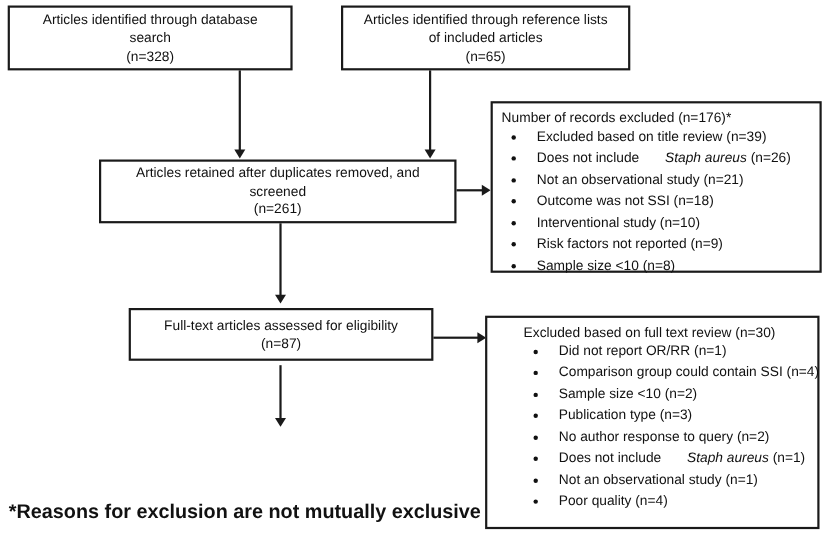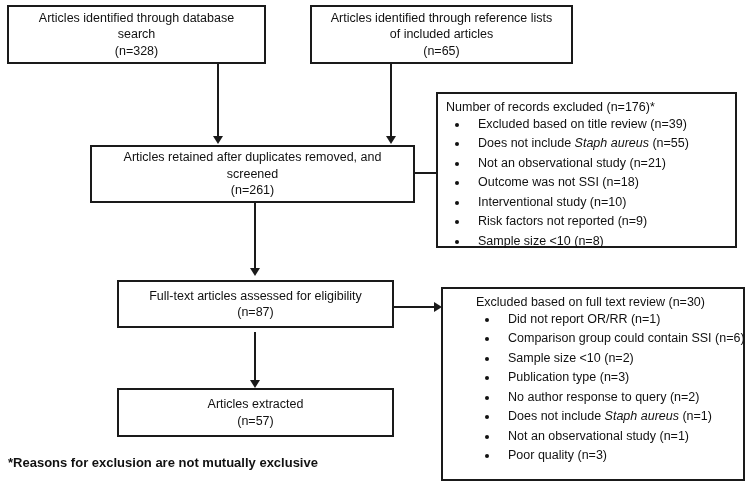--- a/index.html
+++ b/index.html
@@ -66,21 +66,21 @@
   .listbox li::before {
     content: "";
     position: absolute;
     left: 9px;
     top: 8px;
     width: 4px;
     height: 4px;
     background: #111111;
     border-radius: 50%;
   }
-  .ital { font-style: italic; }
+  .ital { font-style: italic; margin-left: 20px; }
 
   
   .vline, .hline {
     position: absolute;
     background: #1a1a1a;
   }
   .vline { width: 2px; }
   .hline { height: 2px; }
   .arrow-down {
     position: absolute;
@@ -93,21 +93,21 @@
   .arrow-right {
     position: absolute;
     width: 0;
     height: 0;
     border-top: 5px solid transparent;
     border-bottom: 5px solid transparent;
     border-left: 8px solid #1a1a1a;
   }
   .footnote {
     position: absolute;
-    font-size: 13px;
+    font-size: 18px;
     font-weight: bold;
     color: #111111;
     white-space: nowrap;
   }
 </style>
 </head>
 <body>
 
 <div id="diagram">
 
@@ -131,25 +131,25 @@
 
   <div class="box" style="left:90px; top:145px; width:325px; height:58px;text-align:right;">
     <span class="line">Articles retained after duplicates removed, and</span>
     <span class="line">screened</span>
     <span class="line">(n=261)</span>
   </div>
 
   <div class="hline" style="left:415px; top:172px; width:25px;"></div>
   <div class="arrow-right" style="left:438px; top:168px;"></div>
 
-  <div class="listbox" style="left:436px; top:92px; width:301px; height:156px;">
+  <div class="listbox" style="left:446px; top:92px; width:301px; height:156px;">
     <span class="heading">Number of records excluded (n=176)*</span>
     <ul id="excluded-records-list">
         <li>Excluded based on title review (n=39)</li>
-        <li><span>Does not include </span><span class="ital">Staph aureus</span><span> (n=55)</span></li>
+        <li><span>Does not include </span><span class="ital">Staph aureus</span><span> (n=26)</span></li>
         <li>Not an observational study (n=21)</li>
         <li>Outcome was not SSI (n=18)</li>
         <li>Interventional study (n=10)</li>
         <li>Risk factors not reported (n=9)</li>
         <li>Sample size &lt;10 (n=8)</li>
       </ul>
   </div>
 
   <div class="vline" style="left:254px; top:203px; height:66px;"></div>
   <div class="arrow-down" style="left:250px; top:268px;"></div>
@@ -159,33 +159,29 @@
     <span class="line">(n=87)</span>
   </div>
 
   <div class="hline" style="left:394px; top:306px; width:42px;"></div>
   <div class="arrow-right" style="left:434px; top:302px;"></div>
 
   <div class="listbox" style="left:441px; top:287px; width:304px; height:194px;padding-left:33px;">
     <span class="heading">Excluded based on full text review (n=30)</span>
     <ul id="excluded-fulltext-list">
         <li>Did not report OR/RR (n=1)</li>
-        <li>Comparison group could contain SSI (n=6)</li>
+        <li>Comparison group could contain SSI (n=4)</li>
         <li>Sample size &lt;10 (n=2)</li>
         <li>Publication type (n=3)</li>
         <li>No author response to query (n=2)</li>
         <li><span>Does not include </span><span class="ital">Staph aureus</span><span> (n=1)</span></li>
         <li>Not an observational study (n=1)</li>
-        <li>Poor quality (n=3)</li>
+        <li>Poor quality (n=4)</li>
       </ul>
   </div>
 
   <div class="vline" style="left:254px; top:332px; height:49px;"></div>
   <div class="arrow-down" style="left:250px; top:380px;"></div>
 
-  <div class="box" style="left:117px; top:388px; width:277px; height:49px;">
-    <span class="line">Articles extracted</span>
-    <span class="line">(n=57)</span>
-  </div>
 
   <div class="footnote" style="left:8px; top:455px;">*Reasons for exclusion are not mutually exclusive</div>
 
 </div>
 
 </body></html>

